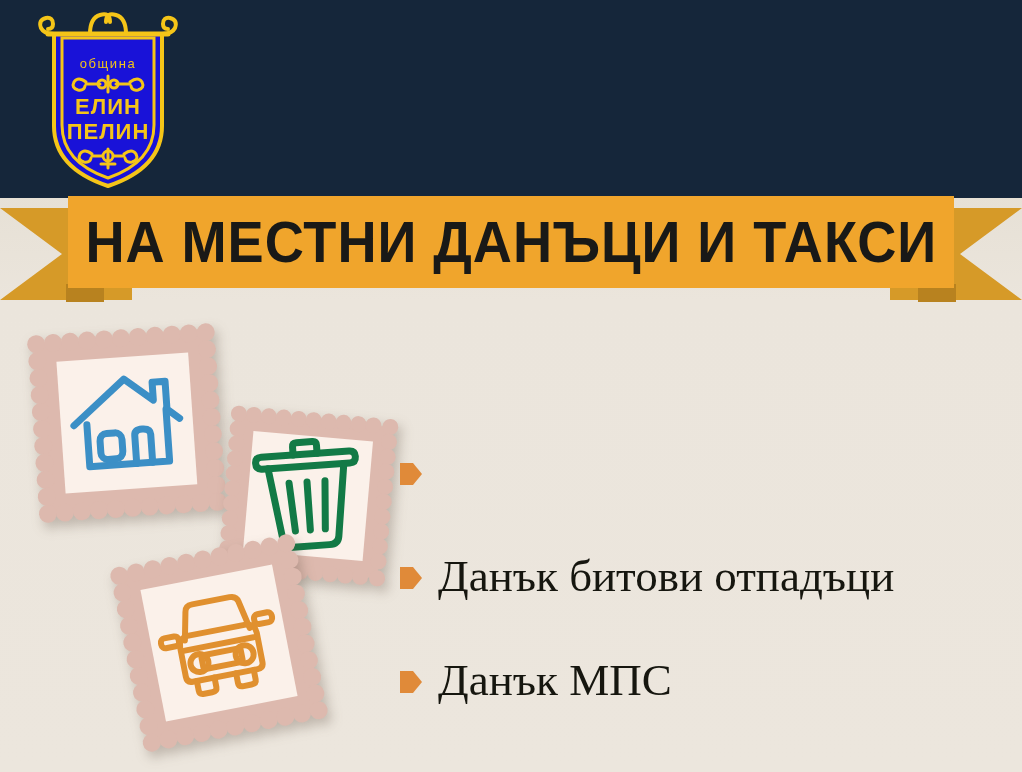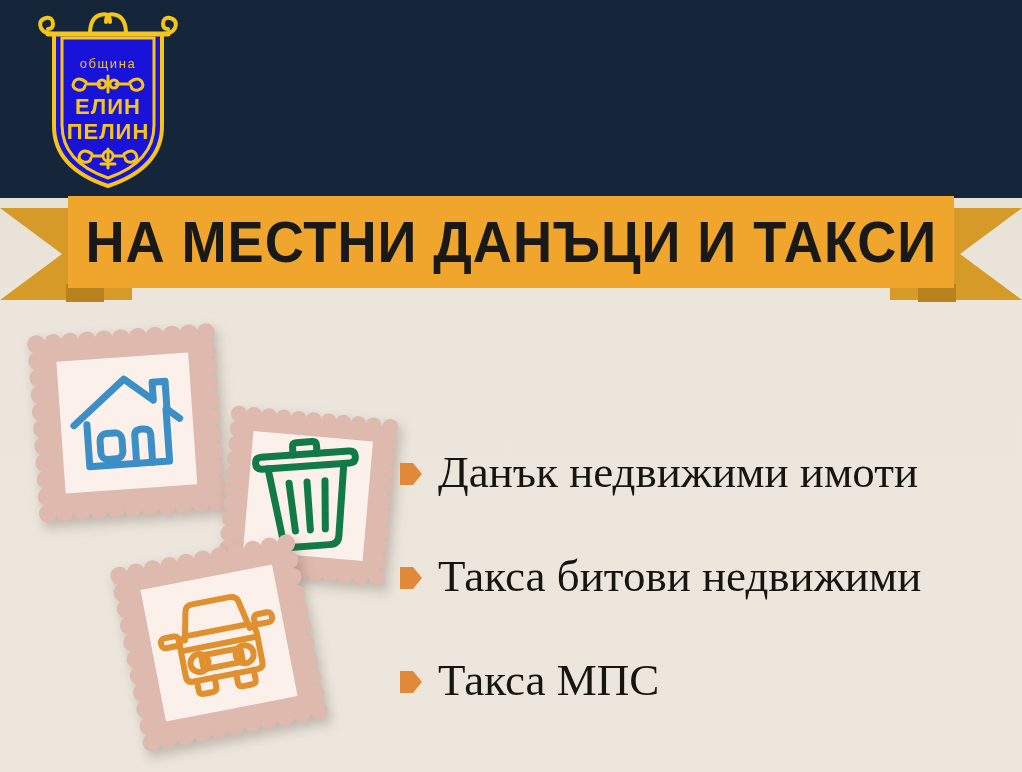--- a/index.html
+++ b/index.html
@@ -413,36 +413,35 @@
   </div>
 
   <div class="list">
 
     <div class="list-item">
       <span class="bullet">
         <svg width="22" height="26" viewBox="0 0 22 26">
           <path d="M0 2 L13 2 L22 13 L13 24 L0 24 Z" fill="#e08a39"></path>
         </svg>
       </span>
-      <span class="item-text">Данък недвижими имоти</span>
     </div>
 
     <div class="list-item">
       <span class="bullet">
         <svg width="22" height="26" viewBox="0 0 22 26">
           <path d="M0 2 L13 2 L22 13 L13 24 L0 24 Z" fill="#e08a39"></path>
         </svg>
       </span>
-      <span class="item-text">Такса битови недвижими</span>
+      <span class="item-text">Данък битови отпадъци</span>
     </div>
 
     <div class="list-item">
       <span class="bullet">
         <svg width="22" height="26" viewBox="0 0 22 26">
           <path d="M0 2 L13 2 L22 13 L13 24 L0 24 Z" fill="#e08a39"></path>
         </svg>
       </span>
-      <span class="item-text">Такса МПС</span>
+      <span class="item-text">Данък МПС</span>
     </div>
 
   </div>
 
 </div>
 
 </body></html>

